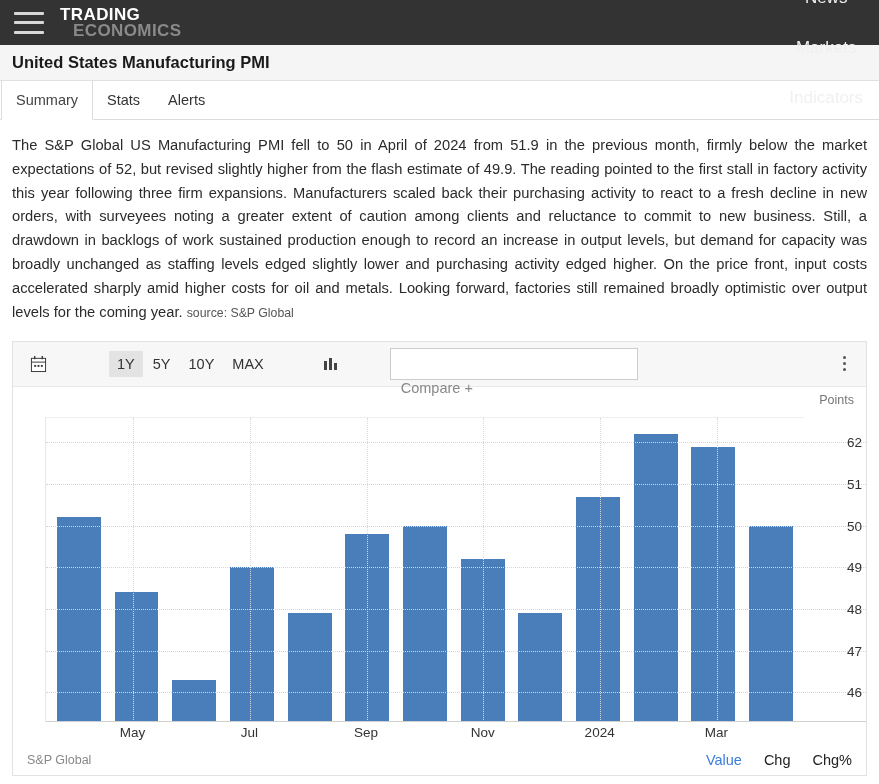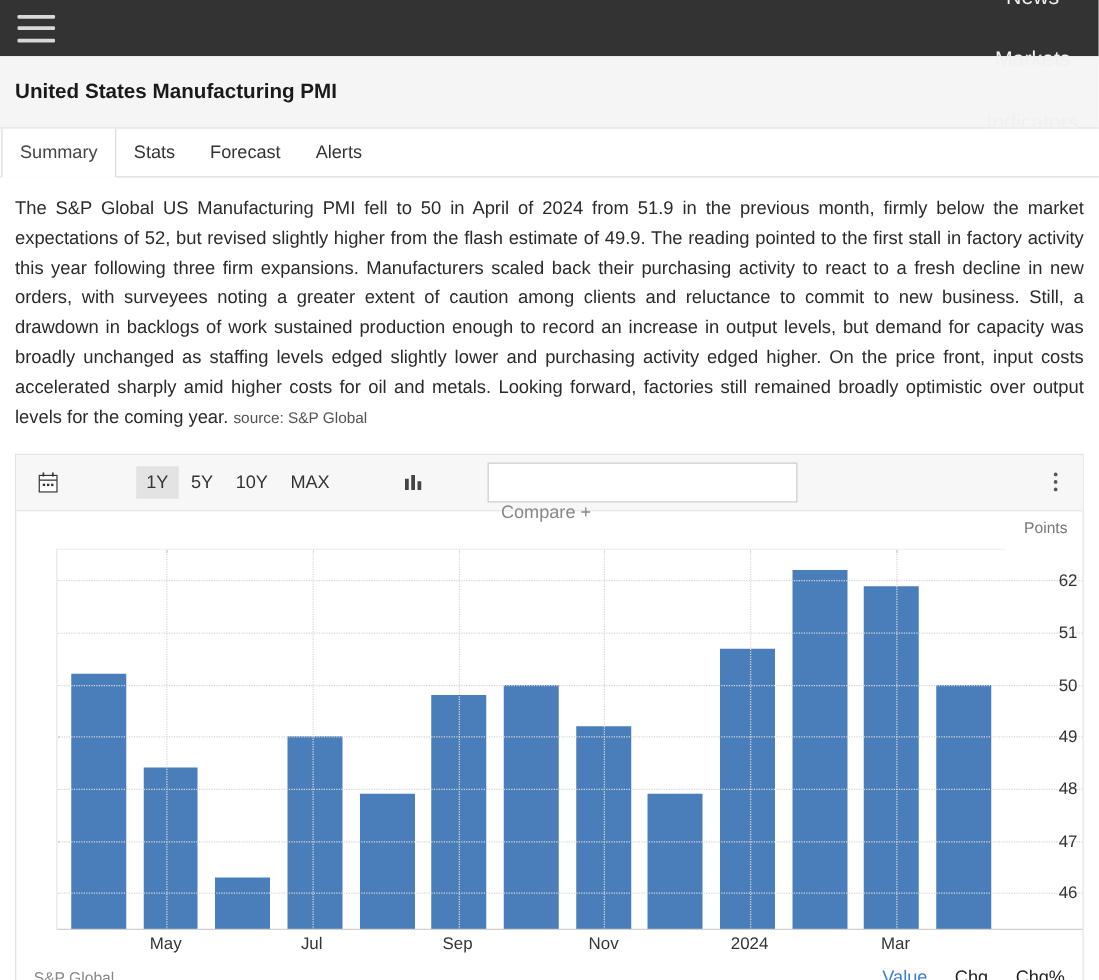--- a/index.html
+++ b/index.html
@@ -44,21 +44,21 @@
     margin-left: auto;
     display: flex; align-items: center; gap: 30px; flex-direction: column;
   }
   .nav-right a {
     color: #f0f0f0; font-size: 17px; text-decoration: none;
     cursor: pointer;
   }
 
   
   .page-title-bar {
-    height: 58px;
+    height: 36px;
     background: #f5f5f5;
     border-bottom: 1px solid #e0e0e0;
     display: flex; align-items: center;
     padding-left: 12px;
   }
   .page-title {
     font-size: 16.5px; font-weight: bold; color: #1a1a1a;
   }
 
   
@@ -237,36 +237,39 @@
 </style>
 </head>
 <body>
 
 <div class="navbar">
   <div class="hamburger">
     <span></span>
     <span></span>
     <span></span>
   </div>
+  <div class="logo">
+    <span class="l1">TRADING</span>
+    <span class="l2">ECONOMICS</span>
+  </div>
   <div class="nav-right">
     <a>Calendar</a>
     <a>News</a>
     <a>Markets</a>
     <a>Indicators</a>
   </div>
 </div>
 
 <div class="page-title-bar">
   <div class="page-title">United States Manufacturing PMI</div>
 </div>
 
 <div class="tabs">
   <button class="tab active">Summary</button>
   <button class="tab">Stats</button>
-  <button class="tab">Forecast</button>
   <button class="tab">Alerts</button>
 </div>
 
 <div class="summary">
   <span>The S&amp;P Global US Manufacturing PMI fell to 50 in April of 2024 from 51.9 in the previous month, firmly below the market expectations of 52, but revised slightly higher from the flash estimate of 49.9. The reading pointed to the first stall in factory activity this year following three firm expansions. Manufacturers scaled back their purchasing activity to react to a fresh decline in new orders, with surveyees noting a greater extent of caution among clients and reluctance to commit to new business. Still, a drawdown in backlogs of work sustained production enough to record an increase in output levels, but demand for capacity was broadly unchanged as staffing levels edged slightly lower and purchasing activity edged higher. On the price front, input costs accelerated sharply amid higher costs for oil and metals. Looking forward, factories still remained broadly optimistic over output levels for the coming year.</span>
   <span class="source">source: S&amp;P Global</span>
 </div>
 
 <div class="chart-card">
 

